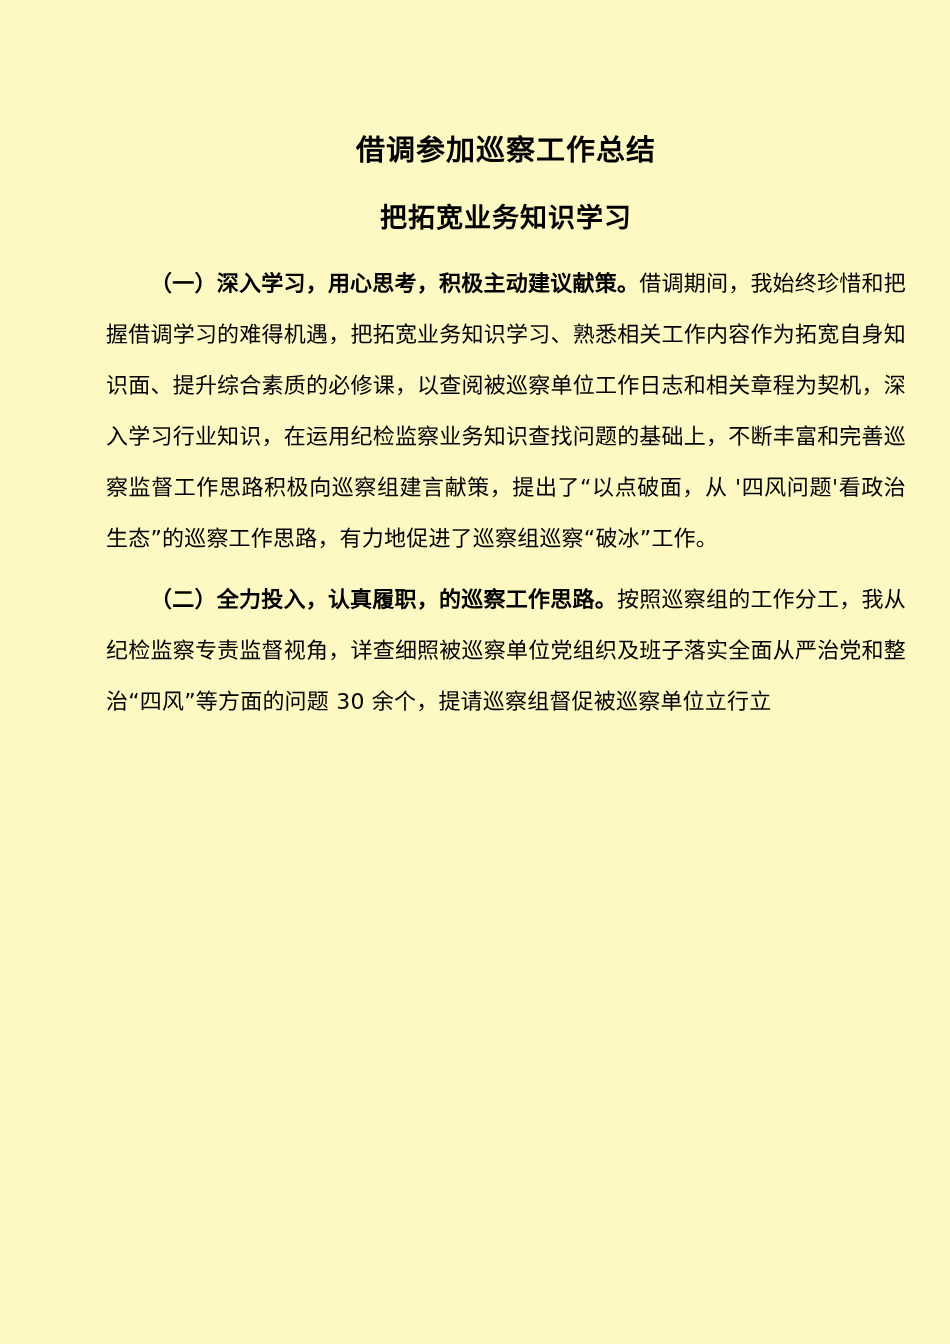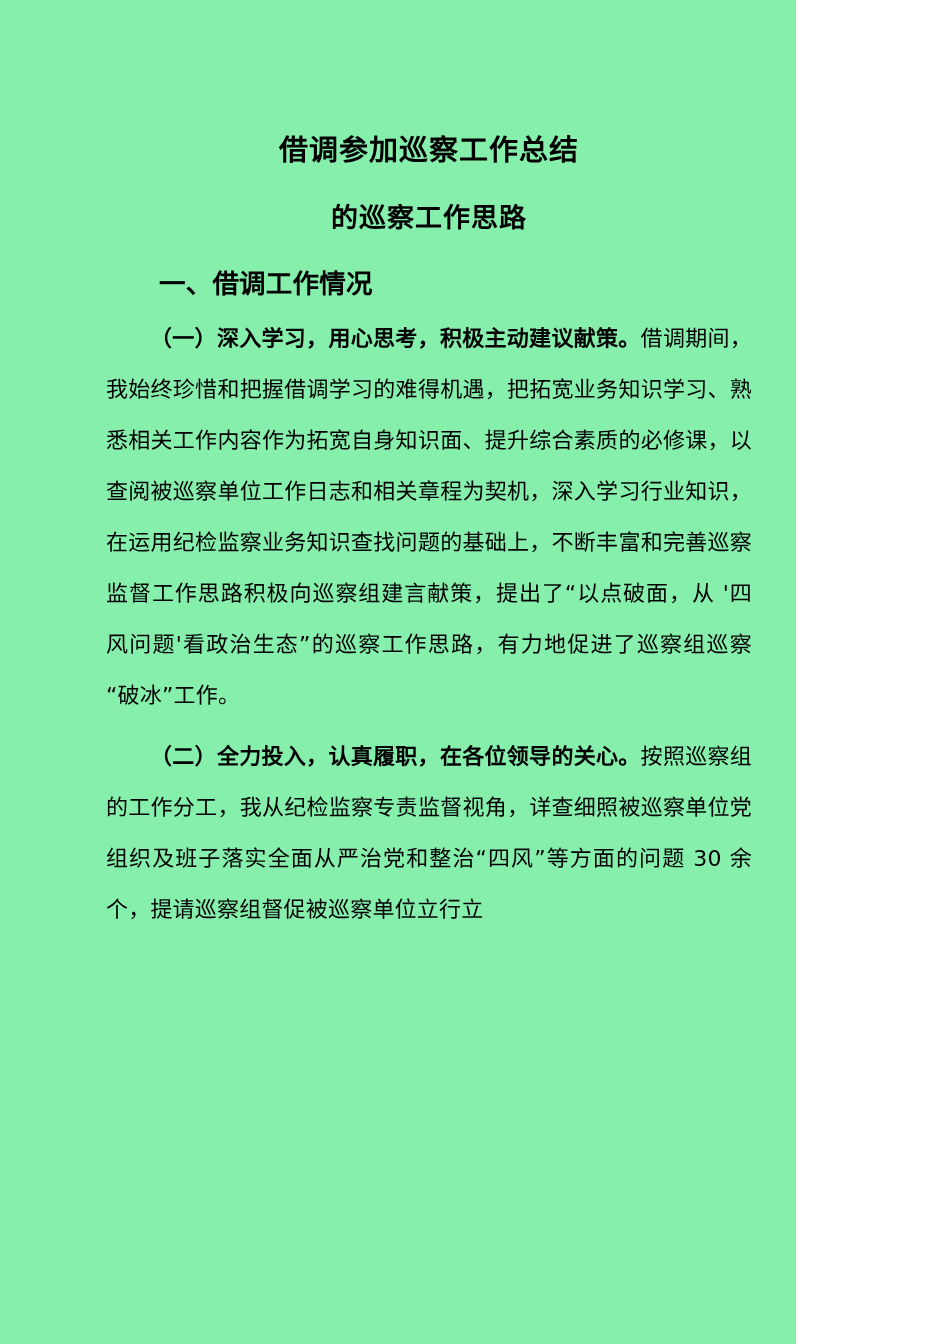--- a/index.html
+++ b/index.html
@@ -9,25 +9,25 @@
   }
   body {
     width: 950px;
     height: 1344px;
     font-family: "DejaVu Sans", "Liberation Sans", sans-serif;
     color: #000000;
     overflow: hidden;
   }
   .page {
     position: relative;
-    width: 796px;
+    width: 950px;
     height: 1344px;
     box-sizing: border-box;
     padding: 130px 44px 0 106px;
-    background: #86efac;
+    background: #fef9c3;
   }
   .doc-title {
     text-align: center;
     font-size: 29px;
     font-weight: bold;
     letter-spacing: 1px;
     margin: 0 0 28px 0;
     line-height: 1.4;
   }
   .doc-subtitle {
@@ -68,26 +68,25 @@
     font-weight: bold;
   }
 </style>
 </head>
 <body>
 
 <div class="page">
 
   <h1 class="doc-title">借调参加巡察工作总结</h1>
 
-  <h2 class="doc-subtitle">的巡察工作思路</h2>
+  <h2 class="doc-subtitle">把拓宽业务知识学习</h2>
 
 
-  <h2 class="section-heading">一、借调工作情况</h2>
 
   <p class="sub-par">
     <span class="sub-lead">（一）深入学习，用心思考，积极主动建议献策。</span><span>借调期间，我始终珍惜和把握借调学习的难得机遇，把拓宽业务知识学习、熟悉相关工作内容作为拓宽自身知识面、提升综合素质的必修课，以查阅被巡察单位工作日志和相关章程为契机，深入学习行业知识，在运用纪检监察业务知识查找问题的基础上，不断丰富和完善巡察监督工作思路积极向巡察组建言献策，提出了“以点破面，从 '四风问题'看政治生态”的巡察工作思路，有力地促进了巡察组巡察“破冰”工作。</span>
   </p>
 
   <p class="sub-par">
-    <span class="sub-lead">（二）全力投入，认真履职，在各位领导的关心。</span><span>按照巡察组的工作分工，我从纪检监察专责监督视角，详查细照被巡察单位党组织及班子落实全面从严治党和整治“四风”等方面的问题 30 余个，提请巡察组督促被巡察单位立行立</span>
+    <span class="sub-lead">（二）全力投入，认真履职，的巡察工作思路。</span><span>按照巡察组的工作分工，我从纪检监察专责监督视角，详查细照被巡察单位党组织及班子落实全面从严治党和整治“四风”等方面的问题 30 余个，提请巡察组督促被巡察单位立行立</span>
   </p>
 
 </div>
 
 </body></html>

